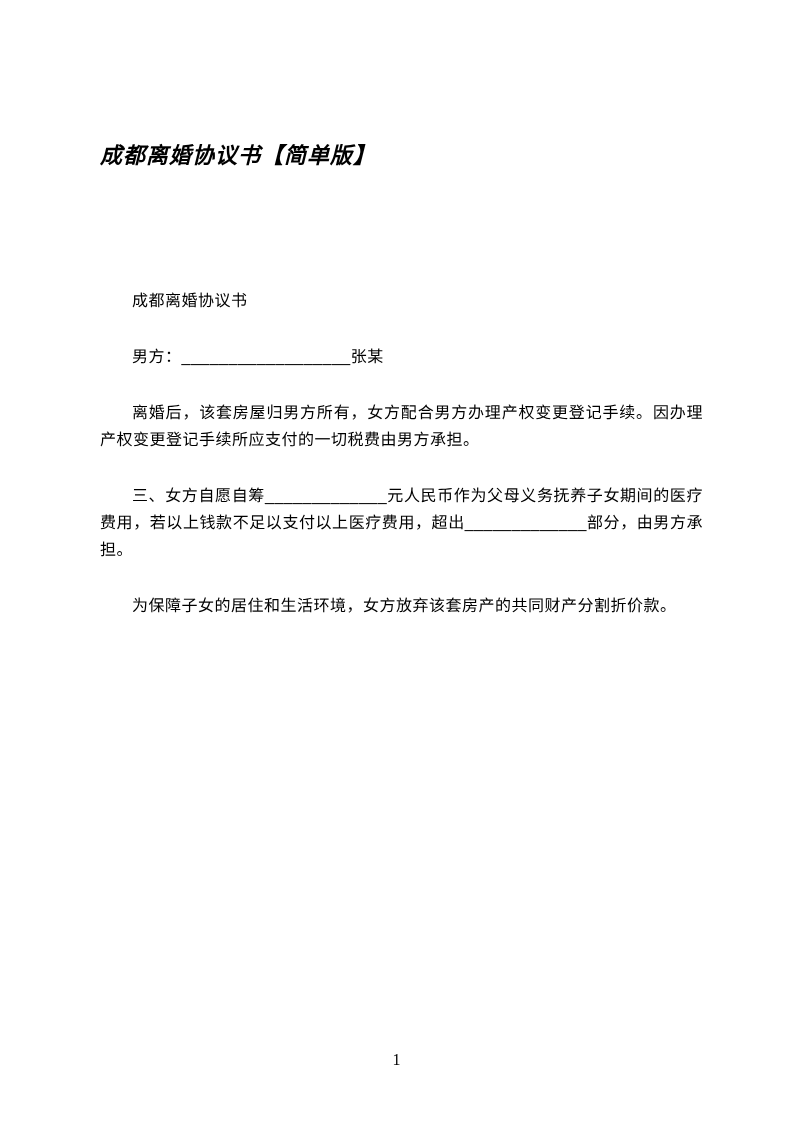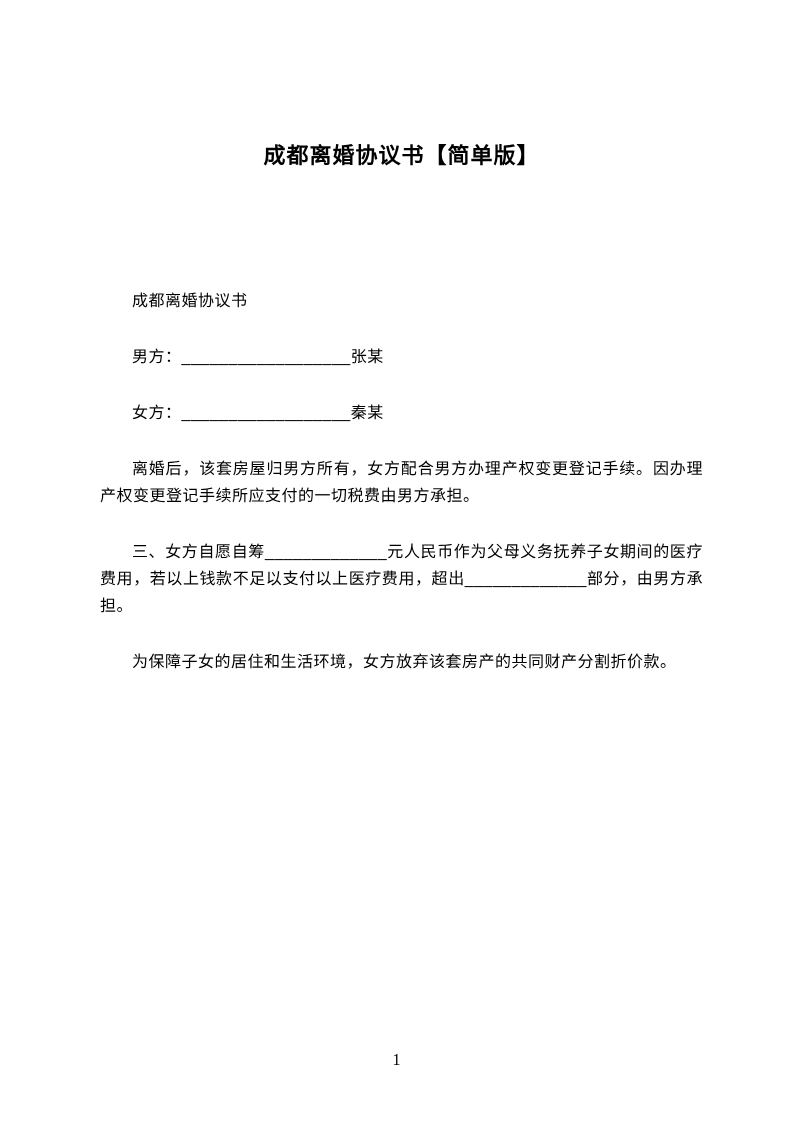--- a/index.html
+++ b/index.html
@@ -22,22 +22,23 @@
     position: absolute;
     top: 0;
     left: 100px;
     right: 90px;
   }
   .doc-title {
     margin: 141px 0 116px 0;
     font-size: 22px;
     line-height: 30px;
     font-weight: bold;
-    text-align: center;
+    text-align: left;
     letter-spacing: 1px;
+    font-style: italic;
   }
   .para {
     margin: 0 0 29px 0;
     font-size: 16px;
     line-height: 27px;
     text-align: justify;
     text-indent: 32px;
     word-break: break-all;
     letter-spacing: 0.5px;
   }
@@ -56,21 +57,20 @@
 <body>
 
 <div class="page">
   <div class="content">
     <h1 class="doc-title">成都离婚协议书【简单版】</h1>
 
     <p class="para">成都离婚协议书</p>
 
     <p class="para">男方：__________________张某</p>
 
-    <p class="para">女方：__________________秦某</p>
 
 
 
 
 
     <p class="para">离婚后，该套房屋归男方所有，女方配合男方办理产权变更登记手续。因办理产权变更登记手续所应支付的一切税费由男方承担。</p>
 
     <p class="para">三、女方自愿自筹_____________元人民币作为父母义务抚养子女期间的医疗费用，若以上钱款不足以支付以上医疗费用，超出_____________部分，由男方承担。</p>
 
     <p class="para">为保障子女的居住和生活环境，女方放弃该套房产的共同财产分割折价款。</p>

